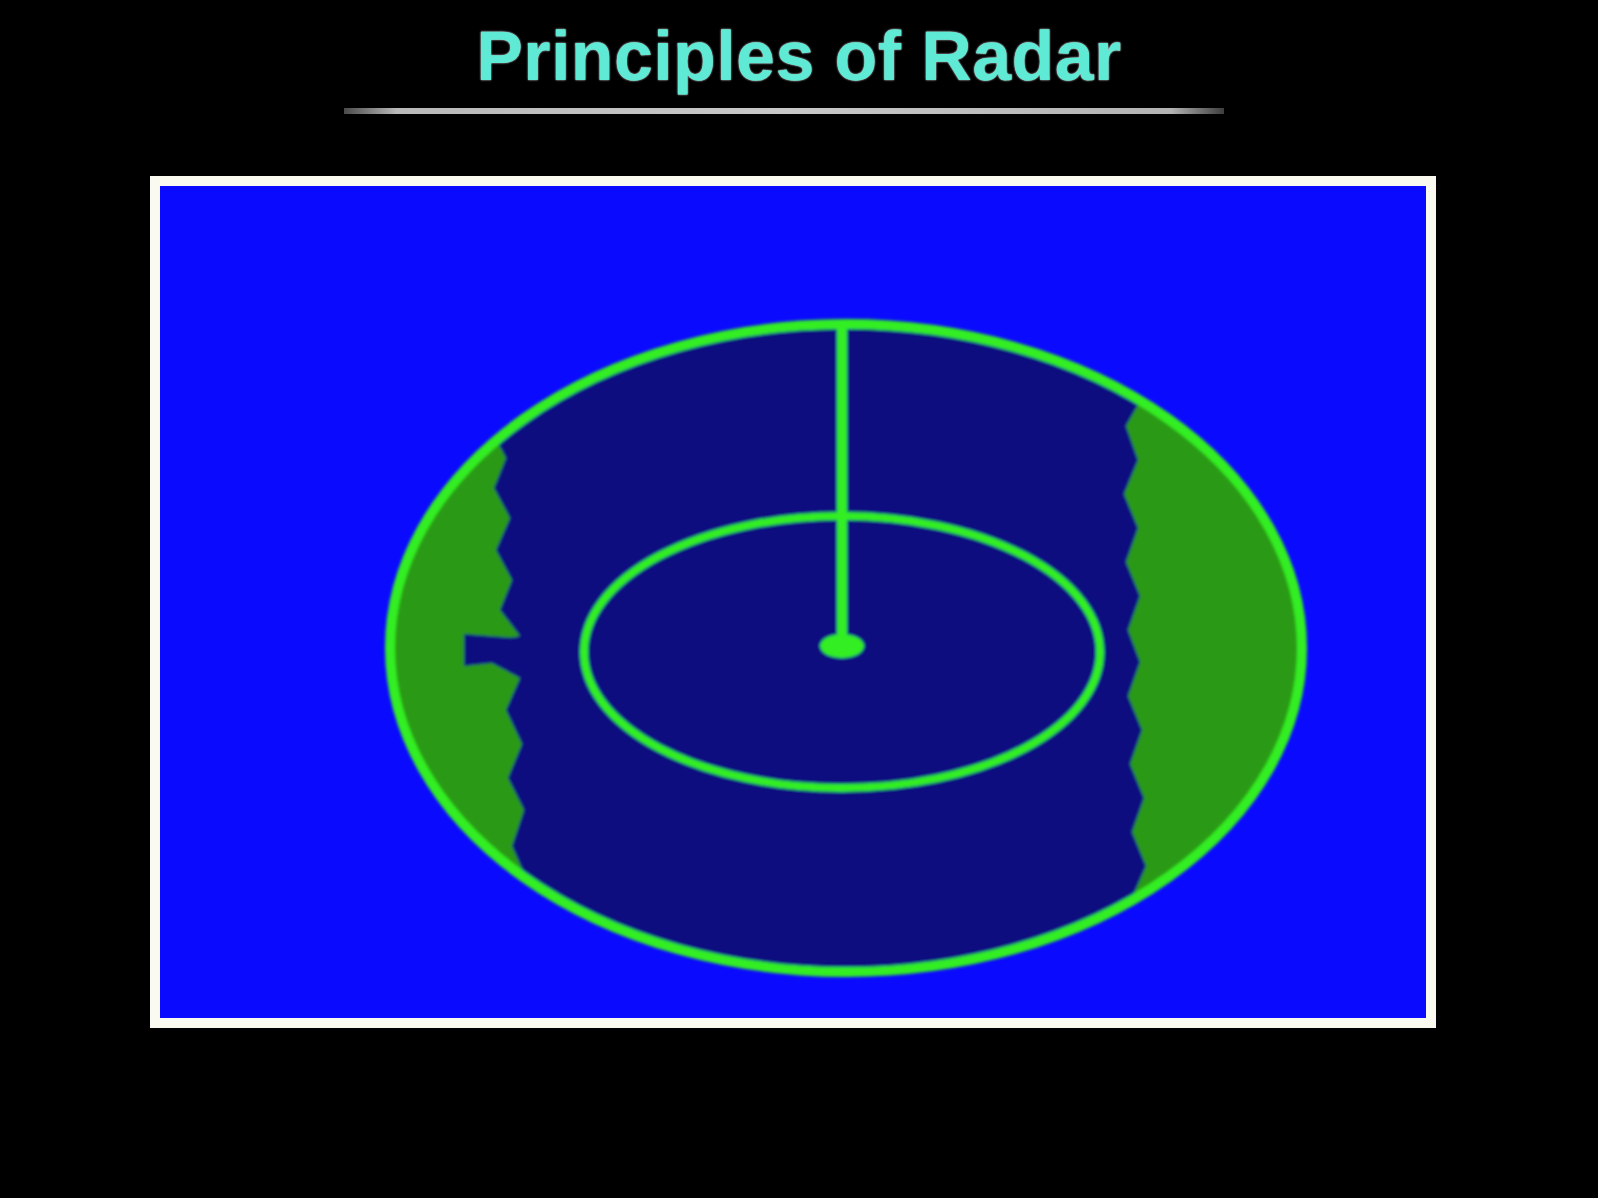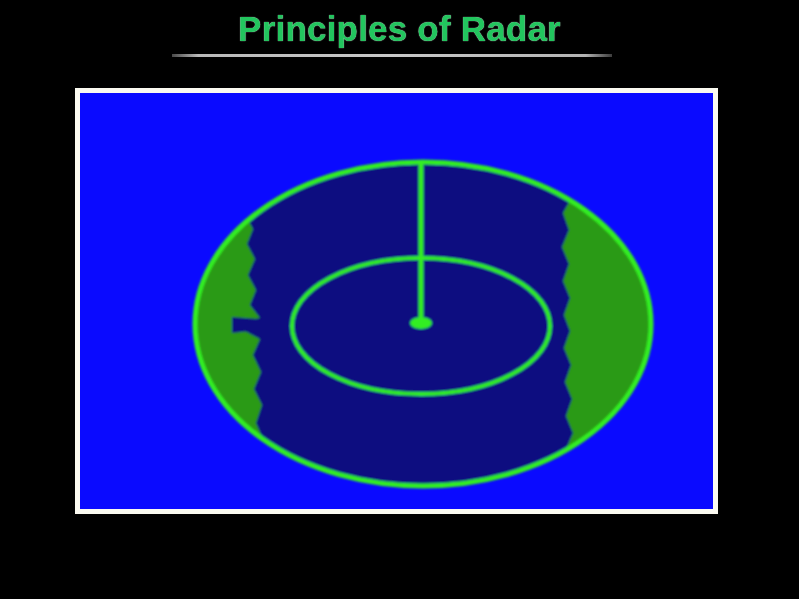--- a/index.html
+++ b/index.html
@@ -29,21 +29,21 @@
     width: 799px;
     text-align: center;
   }
   #slide-title {
     display: inline-block;
     font-family: "Liberation Sans", sans-serif;
     font-weight: bold;
     font-size: 35px;
     line-height: 42px;
     letter-spacing: 0.2px;
-    color: #22c55e;
+    color: #5eead4;
     text-shadow: 0 0 1px #ffffff;
     white-space: nowrap;
   }
   #title-rule {
     position: absolute;
     left: 172px;
     top: 54px;
     width: 440px;
     height: 3px;
     background: linear-gradient(to right, #4a4a4a 0%, #b9b9b9 6%, #c8c8c8 50%, #b3b3b3 94%, #3d3d3d 100%);

